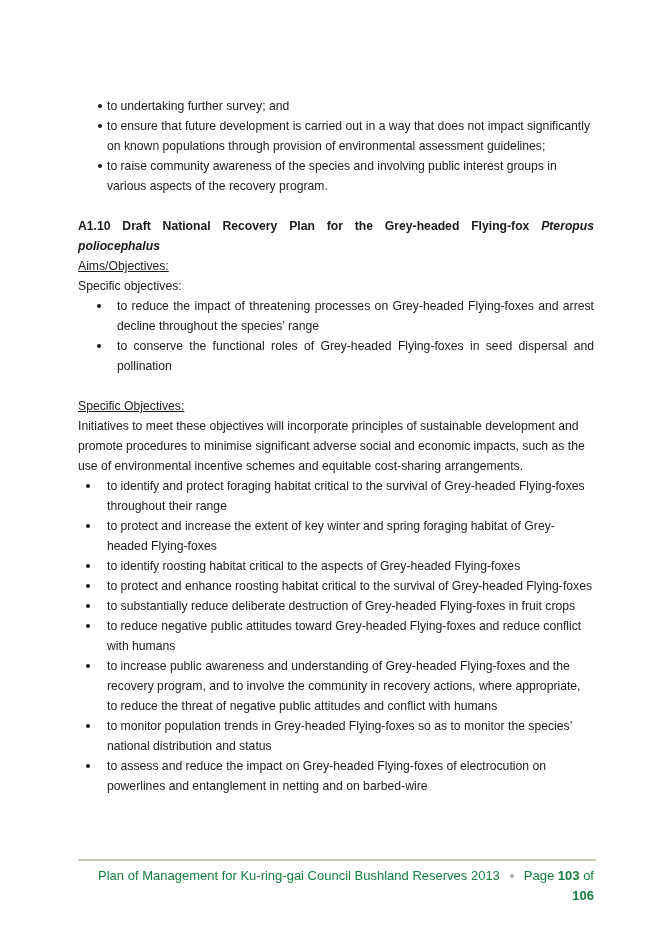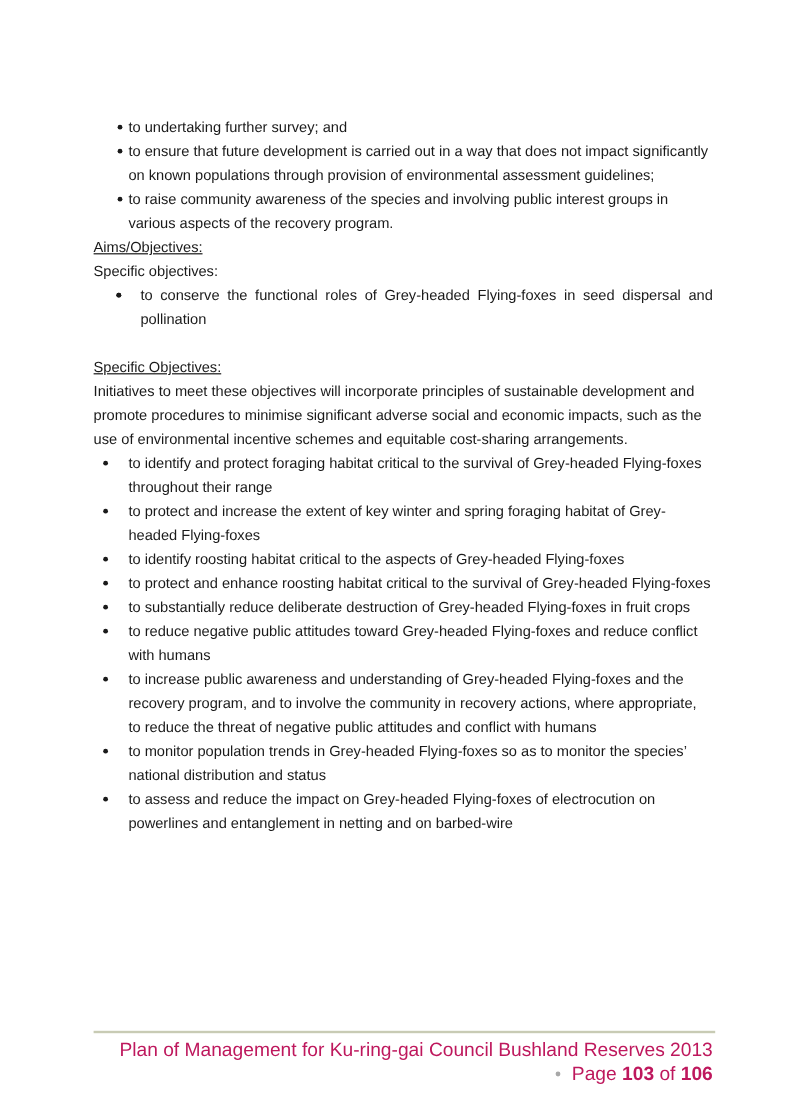--- a/index.html
+++ b/index.html
@@ -73,22 +73,22 @@
       position: absolute;
       left: 78px; top: 859px;
       width: 518px; height: 2px;
       background: #c8cbb4;
     }
     .footer {
       position: absolute;
       left: 78px; top: 866px;
       width: 516px;
       text-align: right;
-      font-size: 16px;
-      color: #be185d;
+      font-size: 13px;
+      color: #15803d;
     }
     .footer .sep {
       display: inline-block;
       width: 4px; height: 4px; border-radius: 50%;
       background: #a8a8a8;
       margin: 0 10px 2px 10px;
       vertical-align: middle;
     }
     .footer b { font-weight: bold; }
   </style>
@@ -97,26 +97,29 @@
 
 <div class="page">
   <div class="content">
 
     <ul class="top-list">
       <li><span class="bullet"></span><span>to undertaking further survey; and</span></li>
       <li><span class="bullet"></span><span>to ensure that future development is carried out in a way that does not impact significantly on known populations through provision of environmental assessment guidelines;</span></li>
       <li><span class="bullet"></span><span>to raise community awareness of the species and involving public interest groups in various aspects of the recovery program.</span></li>
     </ul>
 
+    <div class="heading">
+      <span>A1.10 Draft National Recovery Plan for the Grey-headed Flying-fox </span><span class="italic">Pteropus poliocephalus</span>
+    </div>
 
     <div class="underline">Aims/Objectives:</div>
     <div>Specific objectives:</div>
 
     <ul class="overall-list">
-      <li><span class="bullet"></span></li>
+      <li><span class="bullet"></span><span>to reduce the impact of threatening processes on Grey-headed Flying-foxes and arrest decline throughout the species’ range</span></li>
       <li><span class="bullet"></span><span>to conserve the functional roles of Grey-headed Flying-foxes in seed dispersal and pollination</span></li>
     </ul>
 
     <div class="gap"></div>
 
     <div class="underline">Specific Objectives:</div>
     <div>Initiatives to meet these objectives will incorporate principles of sustainable development and promote procedures to minimise significant adverse social and economic impacts, such as the use of environmental incentive schemes and equitable cost-sharing arrangements.</div>
 
     <ul class="specific-list">
       <li><span class="bullet"></span><span>to identify and protect foraging habitat critical to the survival of Grey-headed Flying-foxes throughout their range</span></li>

